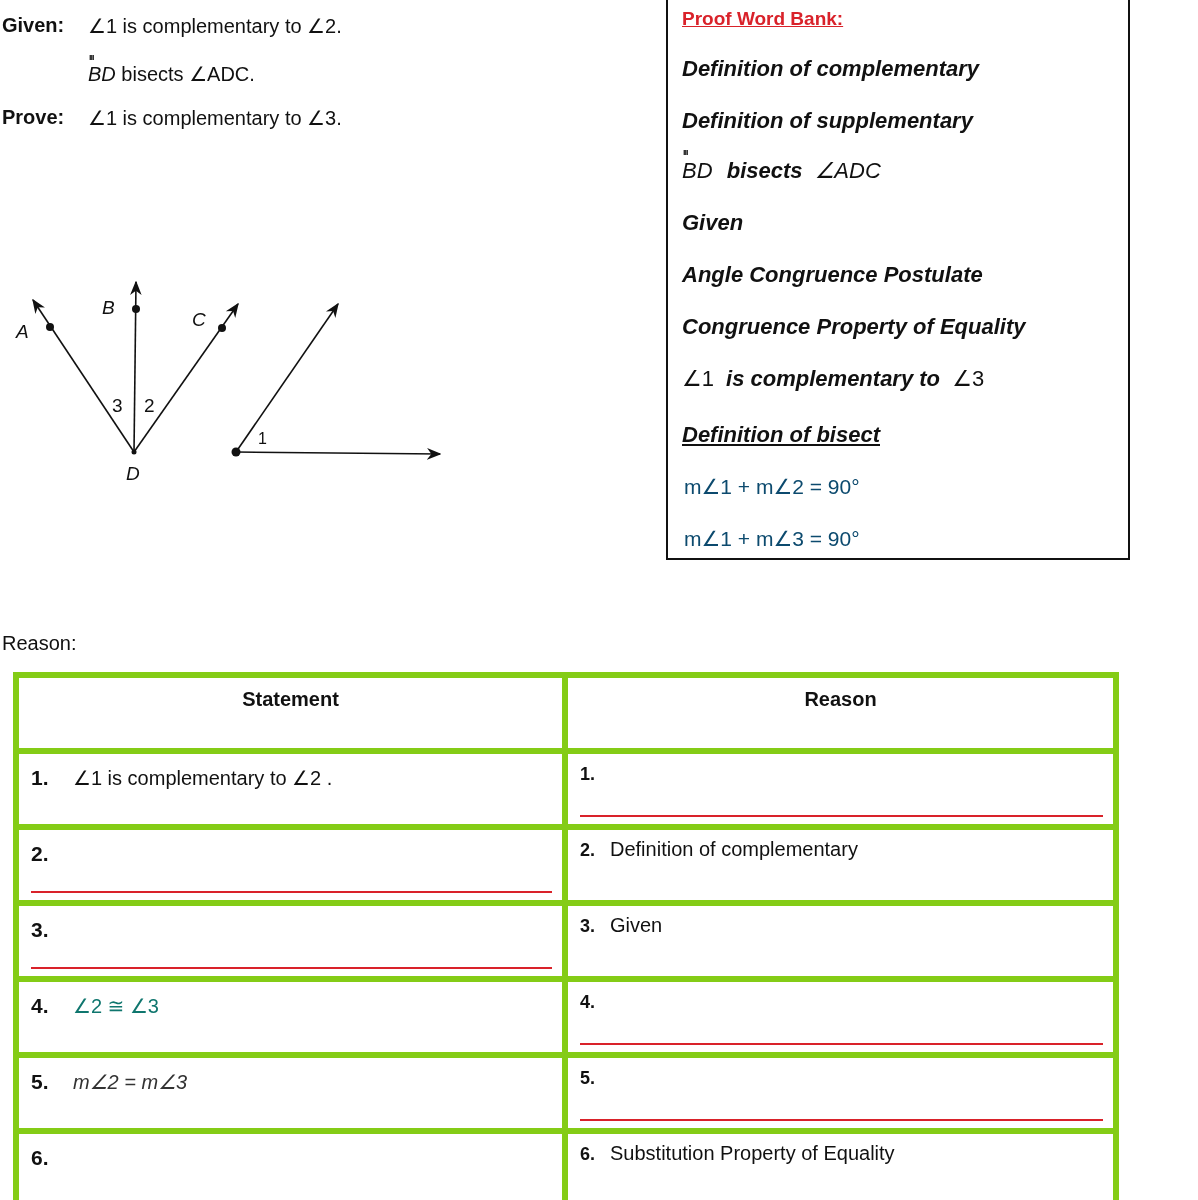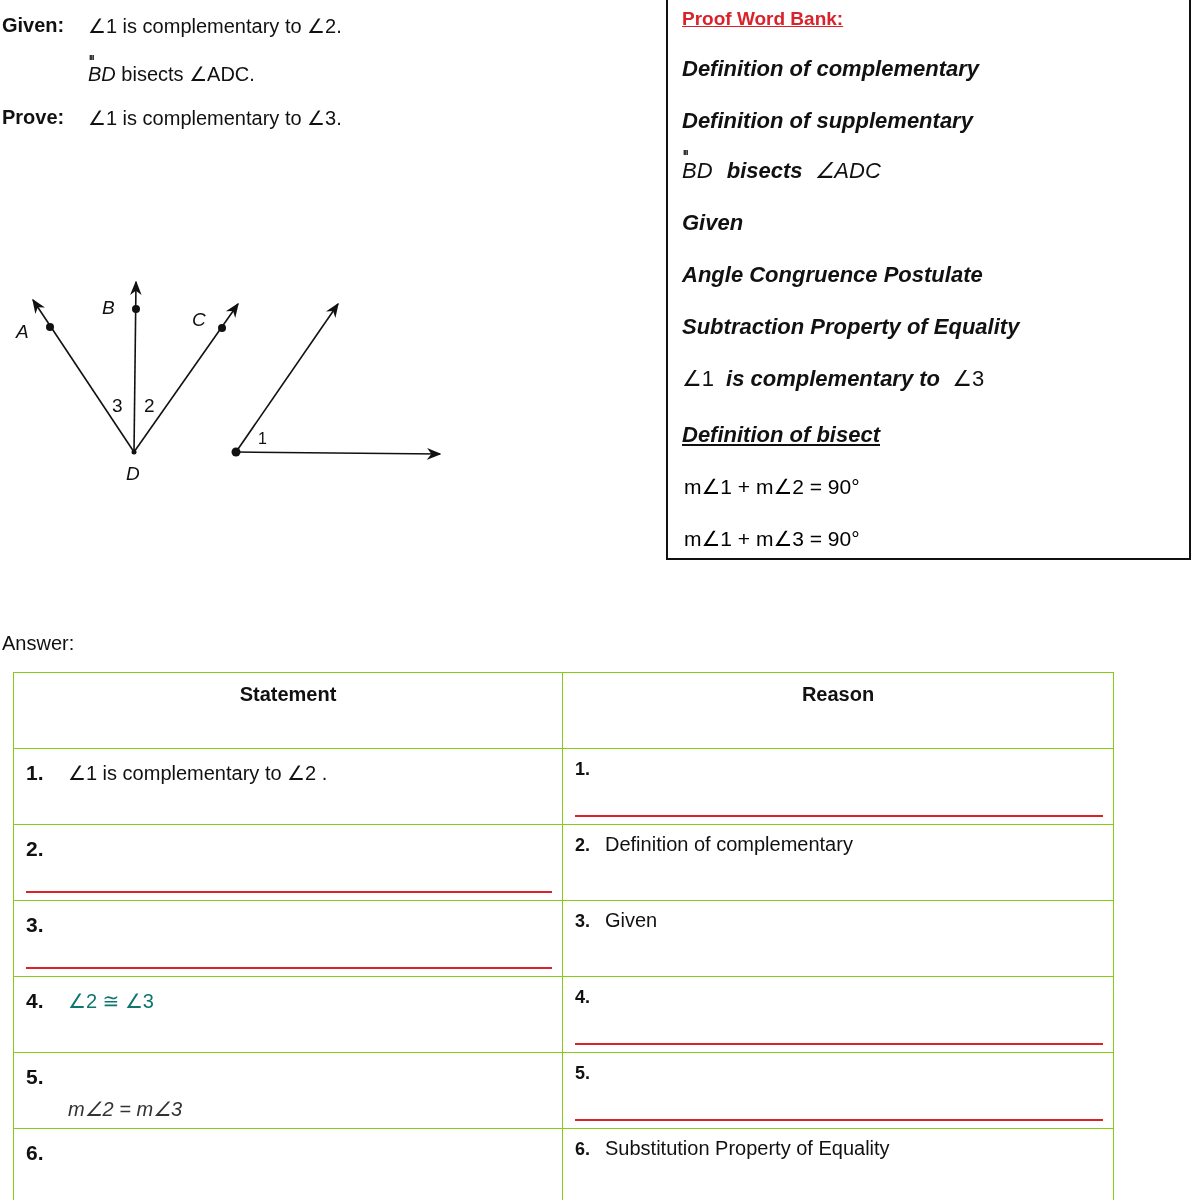--- a/index.html
+++ b/index.html
@@ -2,35 +2,35 @@
 <html><head>
 <meta charset="utf-8">
 <style>
   html,body{margin:0;padding:0;background:#fff;}
   body{width:1198px;height:1200px;position:relative;overflow:hidden;font-family:"Liberation Sans",sans-serif;color:#111;}
   .abs{position:absolute;}
   .given-label,.prove-label{font-weight:bold;font-size:20px;}
   .line-text{font-size:20px;}
   .ray{position:relative;display:inline-block;font-style:italic;font-size:20px;}
   .ray .ticks{position:absolute;top:-11px;left:1px;font-size:9px;font-weight:bold;letter-spacing:-1px;font-style:normal;text-align:right;}
-  .bank{position:absolute;left:666px;top:0;width:525px;height:560px;border:2px solid #111;border-top:none;box-sizing:border-box;}
+  .bank{position:absolute;left:666px;top:0;width:464px;height:560px;border:2px solid #111;border-top:none;box-sizing:border-box;}
   .bank-title{position:absolute;left:14px;top:8px;color:#d9222a;font-weight:bold;font-size:19px;text-decoration:underline;}
   .bank-item{position:absolute;left:14px;font-weight:bold;font-style:italic;font-size:22px;}
-  .bank-math{position:absolute;left:16px;font-size:21px;color:#000000;}
+  .bank-math{position:absolute;left:16px;font-size:21px;color:#0c4a6e;}
   .answer-label{position:absolute;left:2px;top:632px;font-size:20px;}
   table{position:absolute;left:13px;top:672px;width:1100px;border-collapse:collapse;table-layout:fixed;}
-  td,th{border:1px solid #84cc16;vertical-align:top;padding:0;position:relative;}
+  td,th{border:6px solid #84cc16;vertical-align:top;padding:0;position:relative;}
   th{height:76px;font-size:20px;font-weight:bold;text-align:center;padding-top:10px;box-sizing:border-box;}
   td{height:76px;box-sizing:border-box;}
   .num{font-weight:bold;font-size:21px;position:absolute;left:12px;top:12px;}
   .cell-text{position:absolute;left:54px;top:12px;font-size:20px;}
   .rnum{font-weight:bold;font-size:18px;position:absolute;left:12px;top:10px;}
   .rtext{position:absolute;left:42px;top:8px;font-size:20px;}
   .blank-line{position:absolute;left:12px;right:10px;bottom:7px;height:2px;background:#d9222a;}
-  .math-it{font-style:italic;margin-top:32px;}
+  .math-it{font-style:italic;}
 </style>
 </head>
 <body>
 
 <div class="abs given-label" style="left:2px;top:14px;">Given:</div>
 <div class="abs line-text" style="left:88px;top:14px;">∠1 is complementary to ∠2.</div>
 <div class="abs line-text" style="left:88px;top:62px;">
   <span class="ray"><span class="ticks">ııı</span><span>BD</span></span><span> bisects ∠ADC.</span>
 </div>
 <div class="abs prove-label" style="left:2px;top:106px;">Prove:</div>
@@ -71,32 +71,32 @@
   <div class="bank-title">Proof Word Bank:</div>
   <div class="bank-item" style="top:56px;">Definition of complementary</div>
   <div class="bank-item" style="top:108px;">Definition of supplementary</div>
   <div class="bank-item" style="top:158px;font-size:22px;">
     <span class="ray" style="font-weight:normal;font-size:22px;"><span class="ticks">ııı</span><span>BD</span></span>
     <span style="margin-left:8px;">bisects</span>
     <span style="font-weight:normal;font-style:italic;margin-left:6px;">∠ADC</span>
   </div>
   <div class="bank-item" style="top:210px;">Given</div>
   <div class="bank-item" style="top:262px;">Angle Congruence Postulate</div>
-  <div class="bank-item" style="top:314px;">Subtraction Property of Equality</div>
+  <div class="bank-item" style="top:314px;">Congruence Property of Equality</div>
   <div class="bank-item" style="top:366px;">
     <span style="font-weight:normal;font-style:normal;">∠1</span>
     <span style="margin:12px 6px;">is complementary to</span>
     <span style="font-weight:normal;font-style:normal;">∠3</span>
   </div>
   <div class="bank-item" style="top:422px;text-decoration:underline;">Definition of bisect</div>
   <div class="bank-math" style="top:475px;">m∠1 + m∠2 = 90°</div>
   <div class="bank-math" style="top:527px;">m∠1 + m∠3 = 90°</div>
 </div>
 
-<div class="answer-label">Answer:</div>
+<div class="answer-label">Reason:</div>
 
 <table>
   <colgroup>
       <col style="width:549px">
       <col style="width:551px">
     </colgroup>
   <tbody>
       <tr>
     <th>Statement</th>
     <th>Reason</th>

